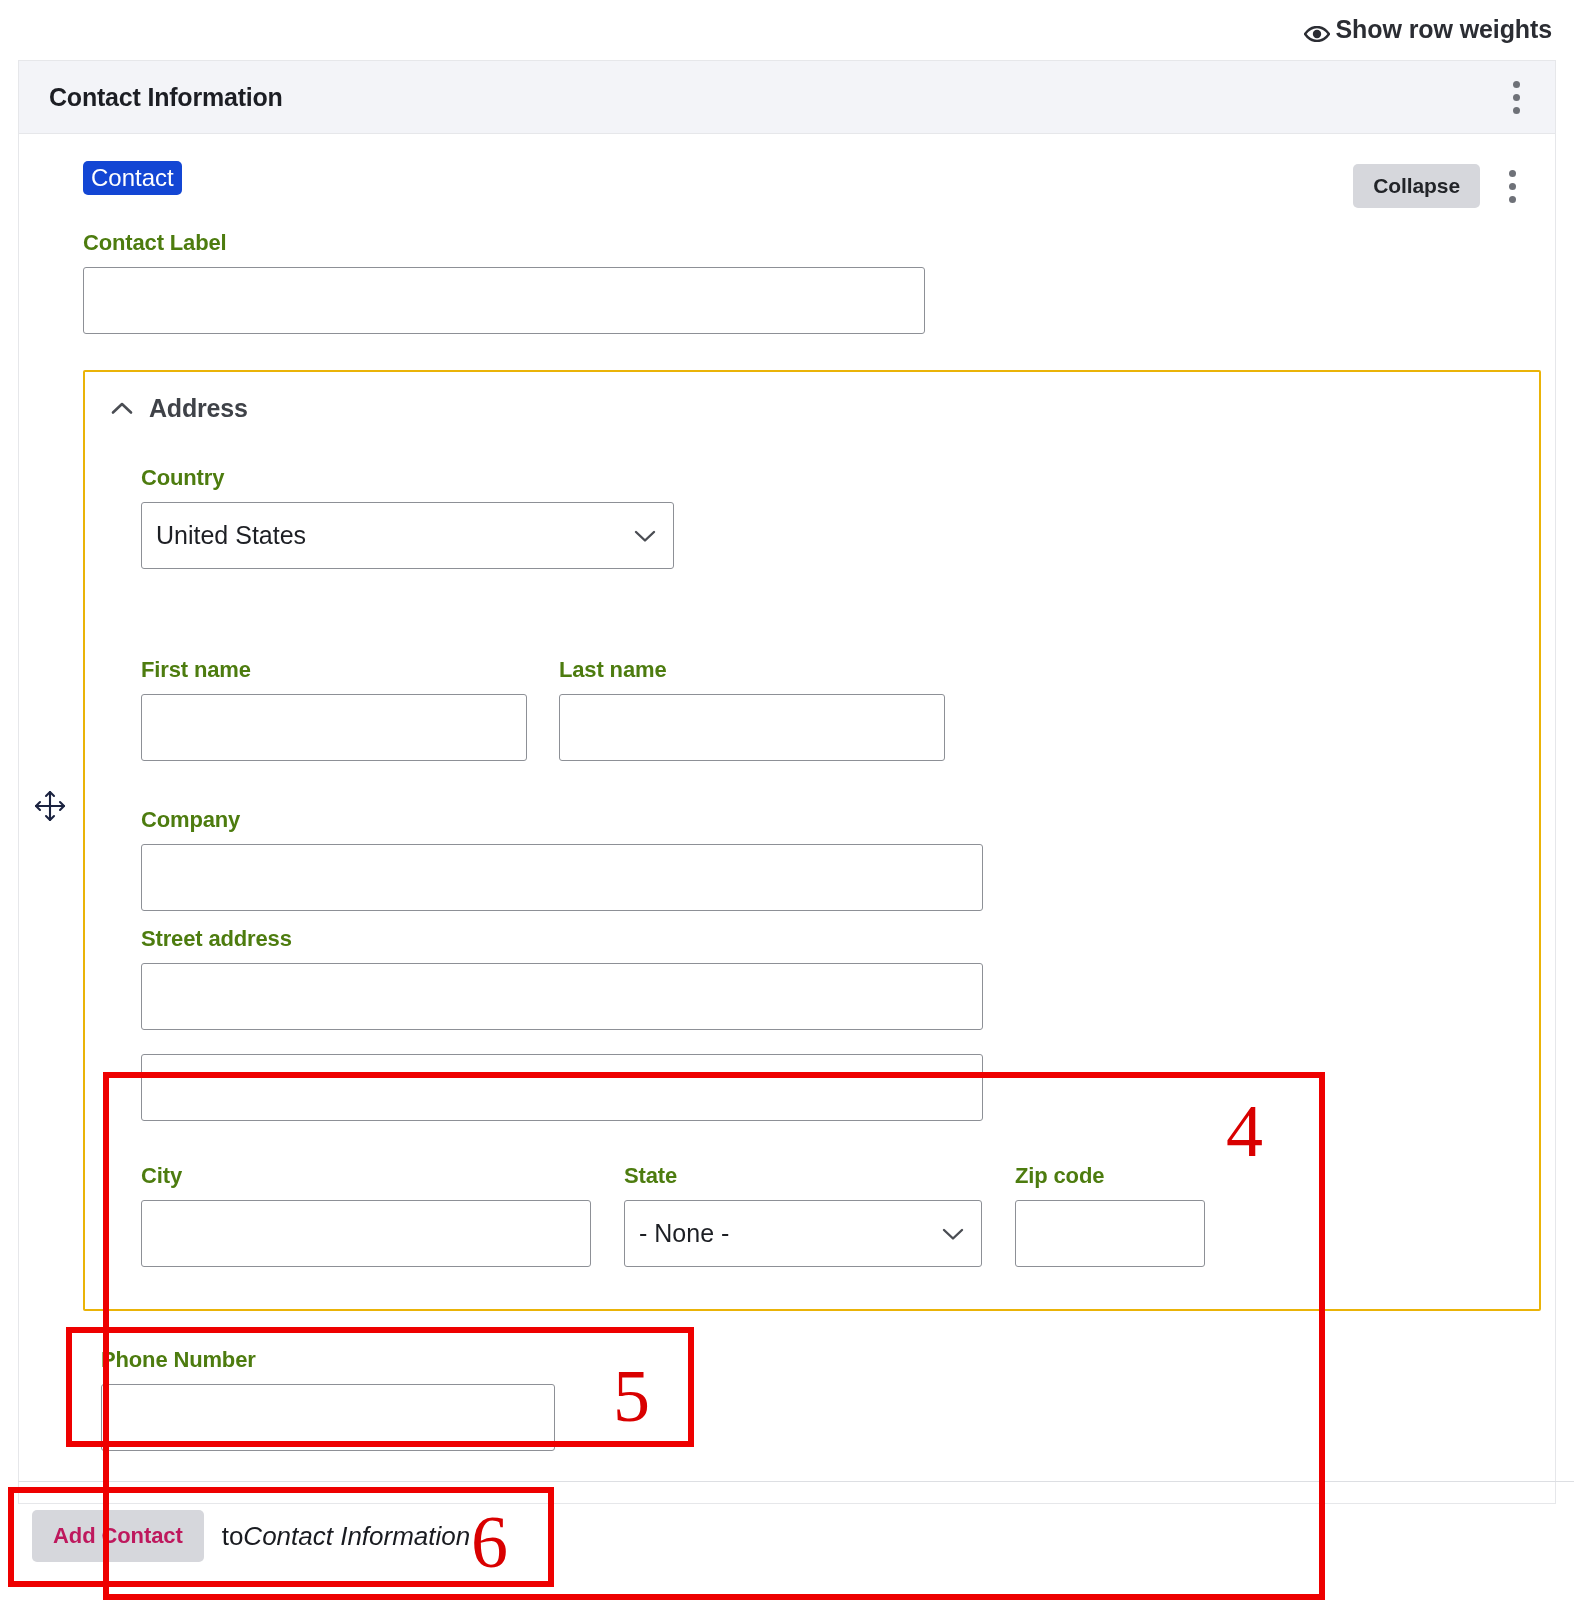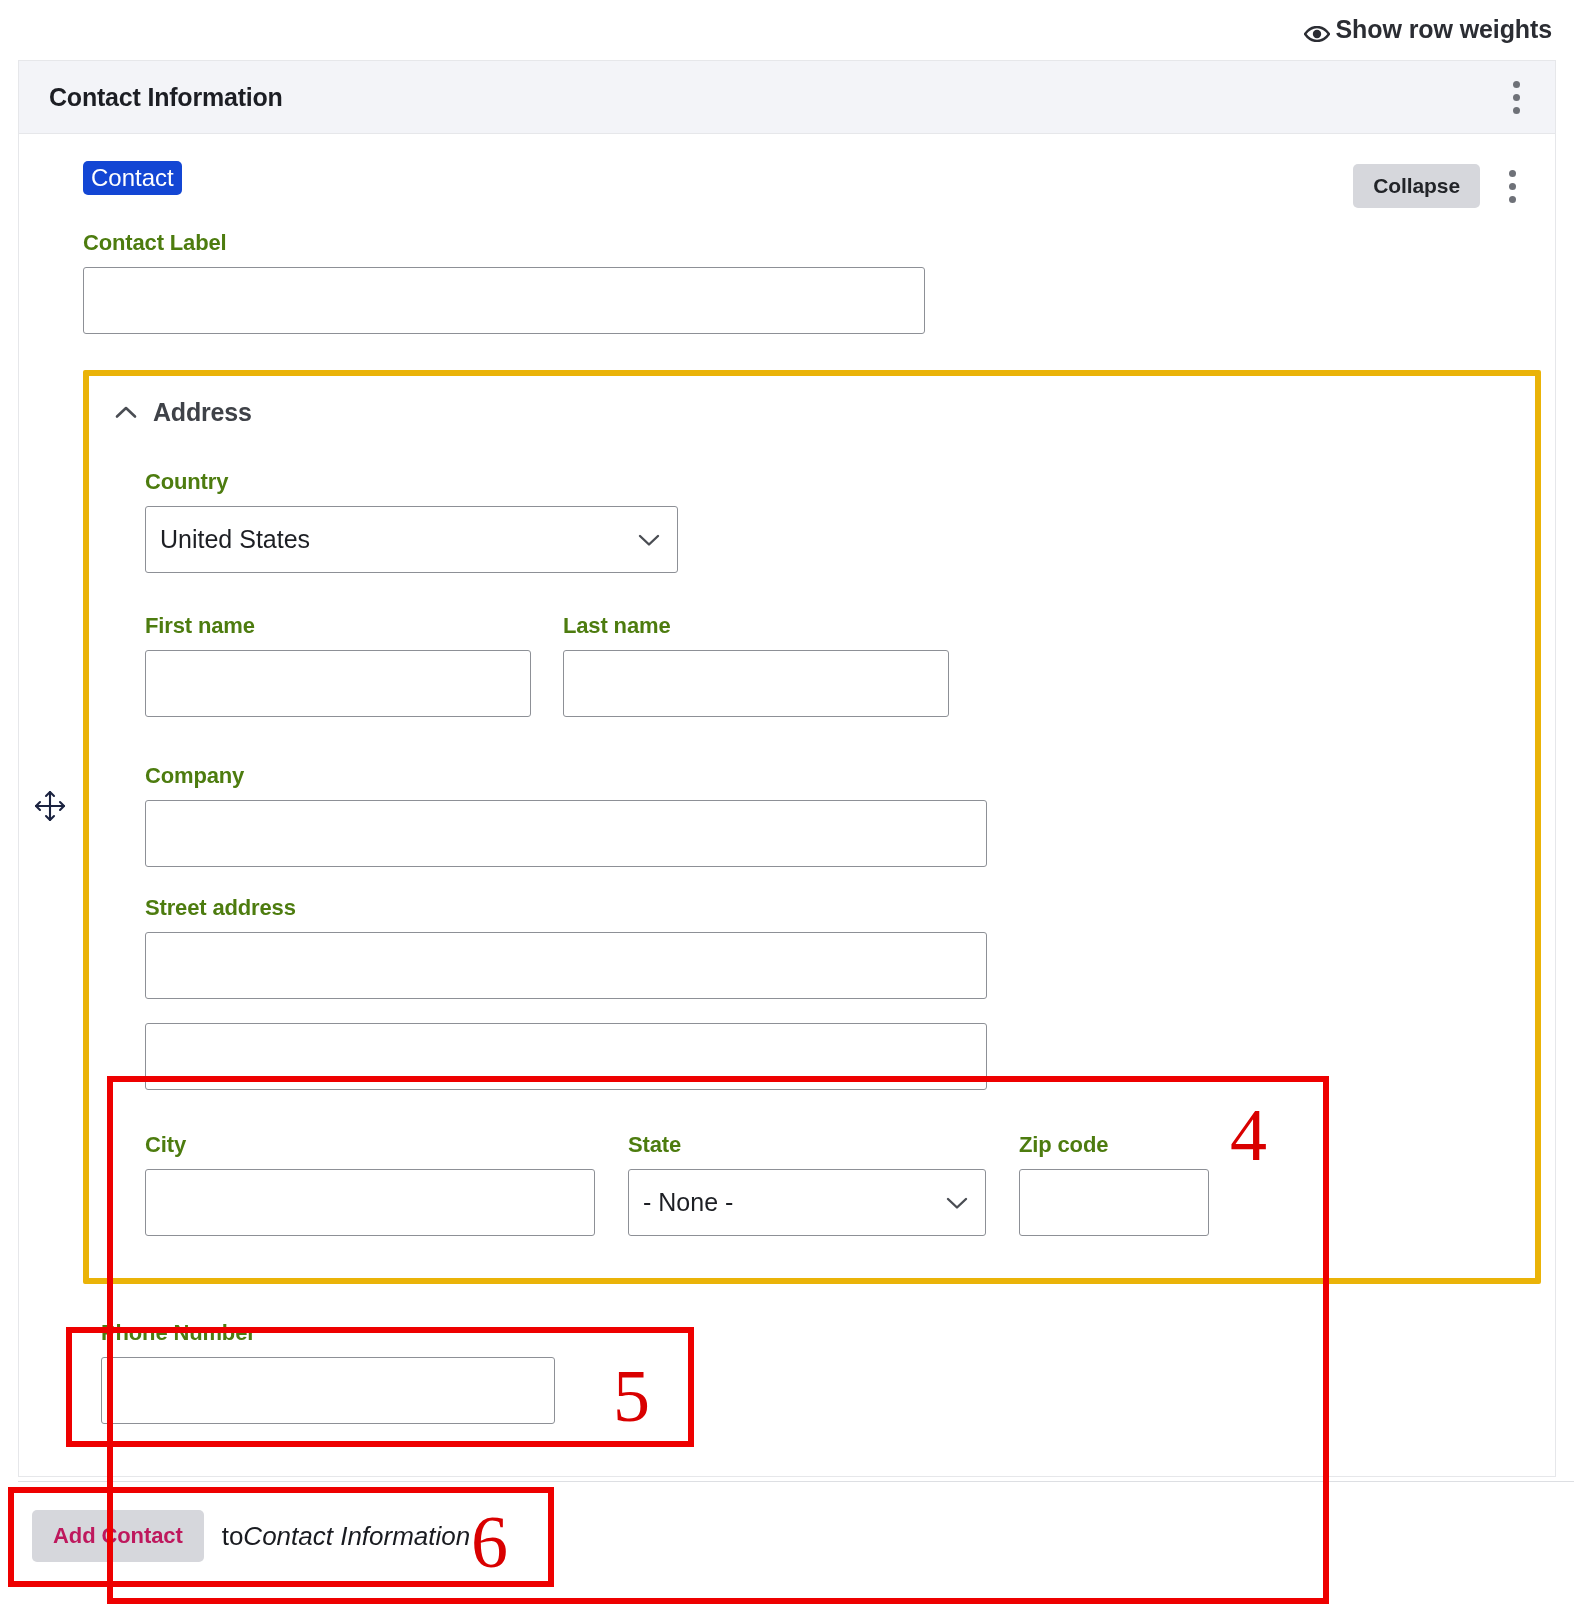--- a/index.html
+++ b/index.html
@@ -109,21 +109,21 @@
     outline: none;
   }
 
   .contact-label-wrap { padding: 22px 0 0 64px; width: 906px; }
   .contact-label-wrap .field-label { margin-bottom: 11px; }
 
   
   .address-box {
     margin: 36px 0 0 64px;
     width: 1458px;
-    border: 6px solid #eab308;
+    border: 2px solid #eab308;
     border-radius: 2px;
     padding: 0 0 42px 0;
     position: relative;
     background:#fff;
   }
   .address-head {
     display: flex; align-items: center; gap: 14px;
     padding: 22px 0 0 24px;
     cursor: pointer;
   }
@@ -147,41 +147,41 @@
     font-size: 25px; color: #1d1f24;
     cursor: pointer;
   }
   .select-box .chev {
     position: absolute; right: 16px; top: 50%;
     transform: translateY(-50%);
     width: 26px; height: 26px;
   }
 
   .name-row { display: flex; gap: 32px; margin-top: 40px; }
-  .name-col { width: 386px; }
+  .name-col { width: 386px; margin-top: 48px; }
   .name-col .field-label { margin-bottom: 11px; }
 
   
   .hl4 {
     position: absolute;
     left: 18px; top: 700px;
     width: 1222px; height: 528px;
     border: 6px solid #ee0000;
     pointer-events: none;
     z-index: 5;
   }
   .num4 {
     position: absolute; right: 56px; top: 16px;
     color: #d90000; font-size: 74px; line-height: 1;
     font-family: "Liberation Serif", "DejaVu Serif", serif;
   }
 
   .company-wrap { margin-top: 46px; width: 842px; }
   .company-wrap .field-label { margin-bottom: 11px; }
-  .street-wrap { margin-top: 28px; width: 842px; }
+  .street-wrap { margin-top: 15px; width: 842px; }
   .street-wrap .field-label { margin-bottom: 11px; }
   .street2 { margin-top: 24px; }
 
   .csz-row { display: flex; gap: 33px; margin-top: 42px; }
   .csz-row .field-label { margin-bottom: 11px; }
   .col-city { width: 450px; }
   .col-state { width: 358px; }
   .col-zip  { width: 190px; }
 
   

